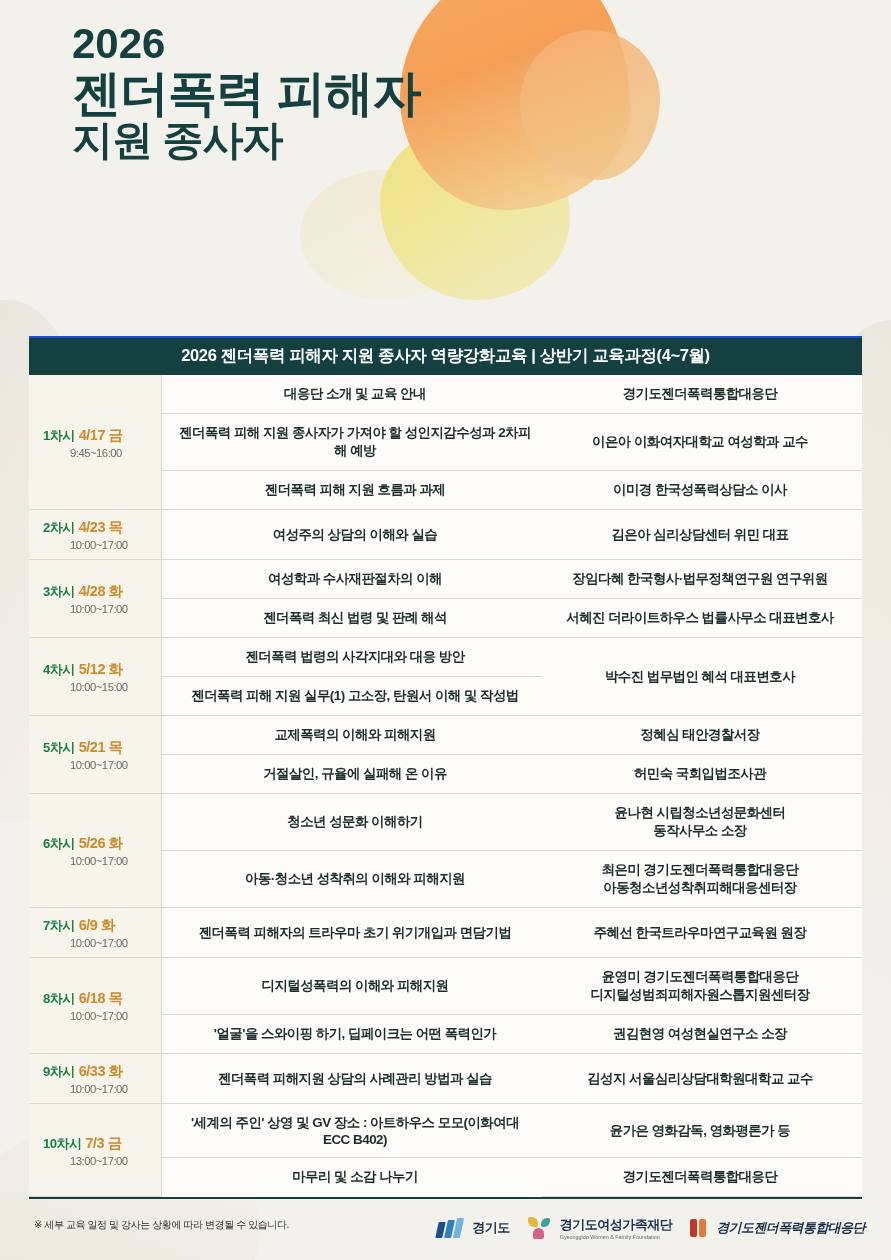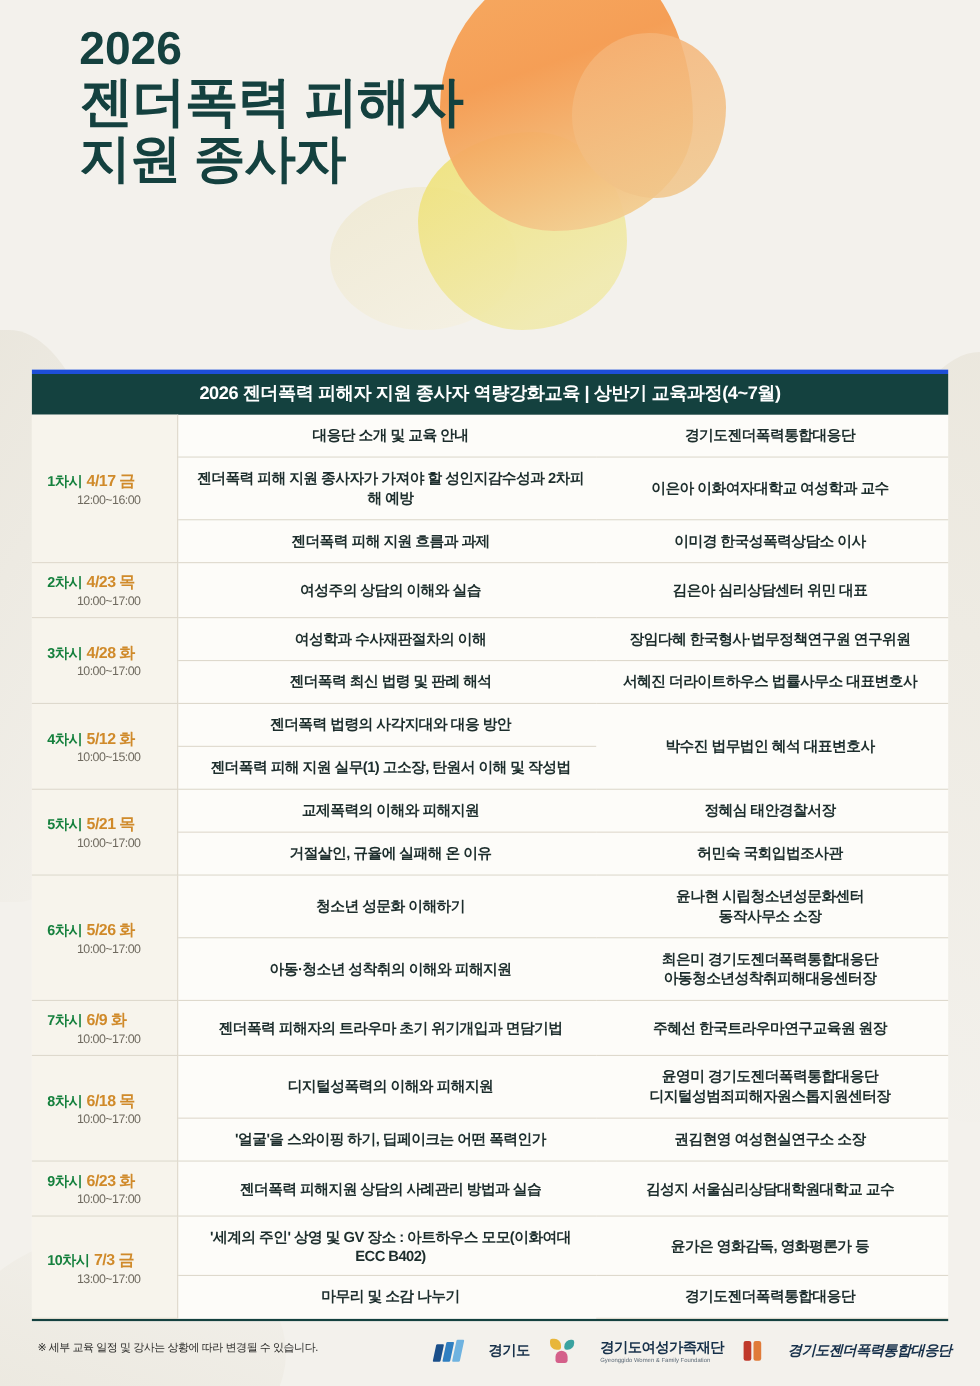--- a/index.html
+++ b/index.html
@@ -58,28 +58,28 @@
   
   .title-wrap{position:absolute;left:72px;top:22px;z-index:5;}
   .title-line{
     font-weight:bold;
     color:#14413f;
     letter-spacing:-1px;
     line-height:1.07;
   }
   .t-year{font-size:42px;letter-spacing:0px;}
   .t-1{font-size:49px;}
-  .t-2{font-size:47px;}
+  .t-2{font-size:41px;}
   .t-3{font-size:49px;}
   
   .table-card{
     position:absolute;left:29px;top:336px;width:833px;
     z-index:6;
     background:#fdfcf9;
-    border-top:4px solid #1d4ed8;
+    border-top:2px solid #1d4ed8;
     border-bottom:2px solid #14413f;
   }
   .table-header{
     background:#14413f;color:#ffffff;
     text-align:center;font-weight:bold;font-size:16.5px;
     padding:7px 0 8px;
     letter-spacing:-.4px;
   }
   table{border-collapse:collapse;width:100%;}
   td{
@@ -118,21 +118,21 @@
   .nob{border-bottom:none !important;}
   
   .footnote{
     position:absolute;left:34px;bottom:28px;
     font-size:10px;color:#2a2a28;letter-spacing:-.4px;
   }
   .logos{
     position:absolute;right:26px;bottom:20px;
     display:flex;align-items:center;gap:18px;
   }
-  .logo{display:flex;align-items:center;gap:24px;}
+  .logo{display:flex;align-items:center;gap:10px;}
   .logo-text{font-size:13px;font-weight:bold;color:#17314a;letter-spacing:-.5px;}
   .logo-text small{display:block;font-size:5.4px;font-weight:normal;color:#5d6b78;letter-spacing:0;}
   .gg-mark{display:flex;gap:2px;align-items:flex-end;}
   .gg-mark i{display:block;width:7px;height:16px;background:#1a4f8a;transform:skewX(-12deg);border-radius:1px;}
   .gg-mark i:nth-child(2){background:#2f7fc1;height:18px;}
   .gg-mark i:nth-child(3){background:#6fb3e0;height:20px;}
   .wf-mark{width:22px;height:22px;position:relative;}
   .wf-mark .a{position:absolute;left:0;top:0;width:10px;height:10px;background:#e8b63a;border-radius:2px 6px 2px 6px;}
   .wf-mark .b{position:absolute;right:0;top:1px;width:9px;height:9px;background:#3aa3a0;border-radius:6px 2px 6px 2px;}
   .wf-mark .c{position:absolute;left:5px;bottom:0;width:11px;height:11px;background:#d4608a;border-radius:50% 50% 20% 20%;}
@@ -158,21 +158,21 @@
   <div class="title-line t-year">2026</div>
   <div class="title-line t-1">젠더폭력 피해자</div>
   <div class="title-line t-2">지원 종사자</div>
 </div>
 
 <div class="table-card">
   <div class="table-header">2026 젠더폭력 피해자 지원 종사자 역량강화교육 | 상반기 교육과정(4~7월)</div>
   <table>
     <tbody id="tbody">
         <tr>
-          <td class="col-no" rowspan="3"><span class="sess">1차시</span><span class="date">4/17 금</span><span class="time">12:00~16:00</span></td>
+          <td class="col-no" rowspan="3"><span class="sess">1차시</span><span class="date">4/17 금</span><span class="time">9:45~16:00</span></td>
           <td class="col-topic">대응단 소개 및 교육 안내</td>
           <td class="col-speaker"><span>경기도젠더폭력통합대응단</span></td>
         </tr>
         <tr>
           <td class="col-topic">젠더폭력 피해 지원 종사자가 가져야 할 성인지감수성과 2차피해 예방</td>
           <td class="col-speaker"><span>이은아 이화여자대학교 여성학과 교수</span></td>
         </tr>
         <tr>
           <td class="col-topic">젠더폭력 피해 지원 흐름과 과제</td>
           <td class="col-speaker"><span>이미경 한국성폭력상담소 이사</span></td>
@@ -225,21 +225,21 @@
         <tr>
           <td class="col-no" rowspan="2"><span class="sess">8차시</span><span class="date">6/18 목</span><span class="time">10:00~17:00</span></td>
           <td class="col-topic">디지털성폭력의 이해와 피해지원</td>
           <td class="col-speaker"><span>윤영미 경기도젠더폭력통합대응단</span><span class="line2">디지털성범죄피해자원스톱지원센터장</span></td>
         </tr>
         <tr>
           <td class="col-topic">'얼굴'을 스와이핑 하기, 딥페이크는 어떤 폭력인가</td>
           <td class="col-speaker"><span>권김현영 여성현실연구소 소장</span></td>
         </tr>
         <tr>
-          <td class="col-no" rowspan="1"><span class="sess">9차시</span><span class="date">6/23 화</span><span class="time">10:00~17:00</span></td>
+          <td class="col-no" rowspan="1"><span class="sess">9차시</span><span class="date">6/33 화</span><span class="time">10:00~17:00</span></td>
           <td class="col-topic">젠더폭력 피해지원 상담의 사례관리 방법과 실습</td>
           <td class="col-speaker"><span>김성지 서울심리상담대학원대학교 교수</span></td>
         </tr>
         <tr>
           <td class="col-no" rowspan="2"><span class="sess">10차시</span><span class="date">7/3 금</span><span class="time">13:00~17:00</span></td>
           <td class="col-topic">'세계의 주인' 상영 및 GV 장소 : 아트하우스 모모(이화여대 ECC B402)</td>
           <td class="col-speaker"><span>윤가은 영화감독, 영화평론가 등</span></td>
         </tr>
         <tr>
           <td class="col-topic nob">마무리 및 소감 나누기</td>

